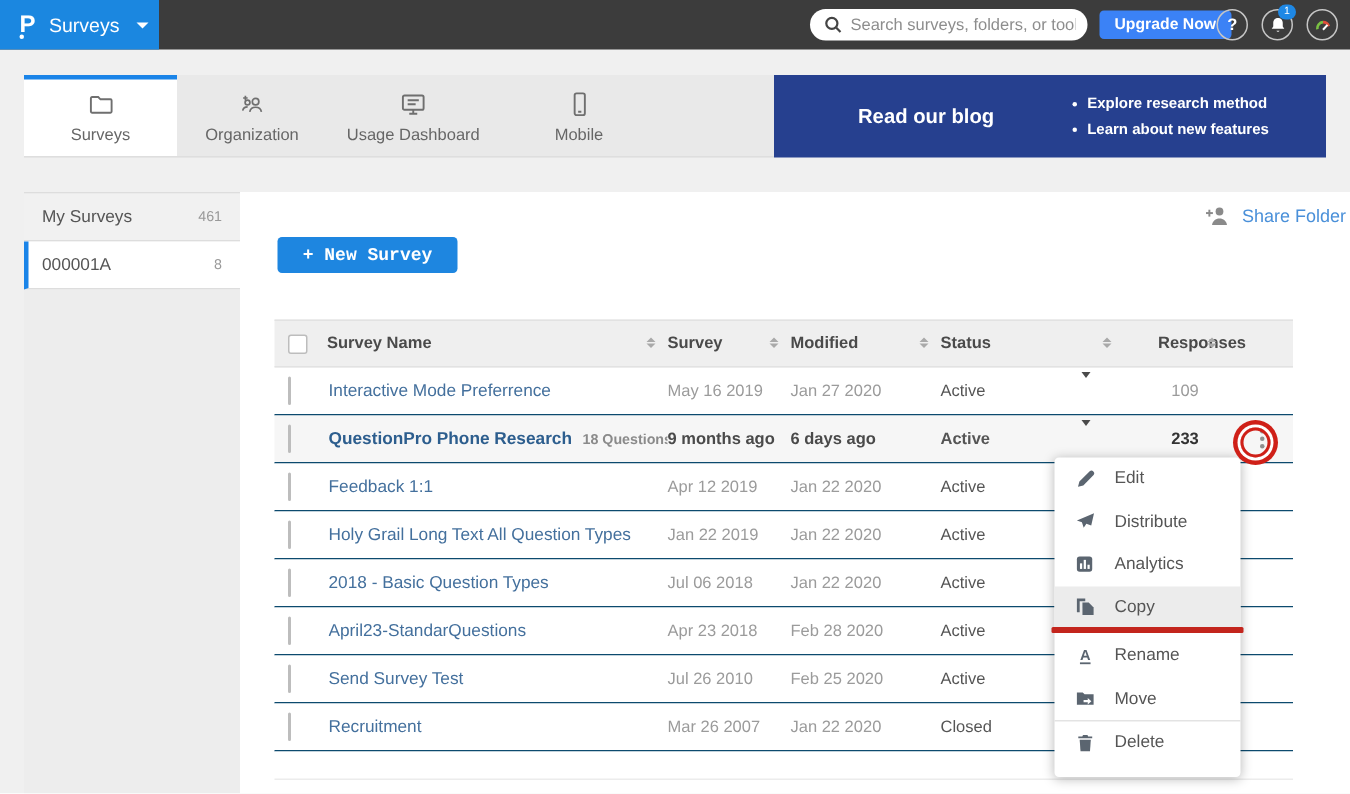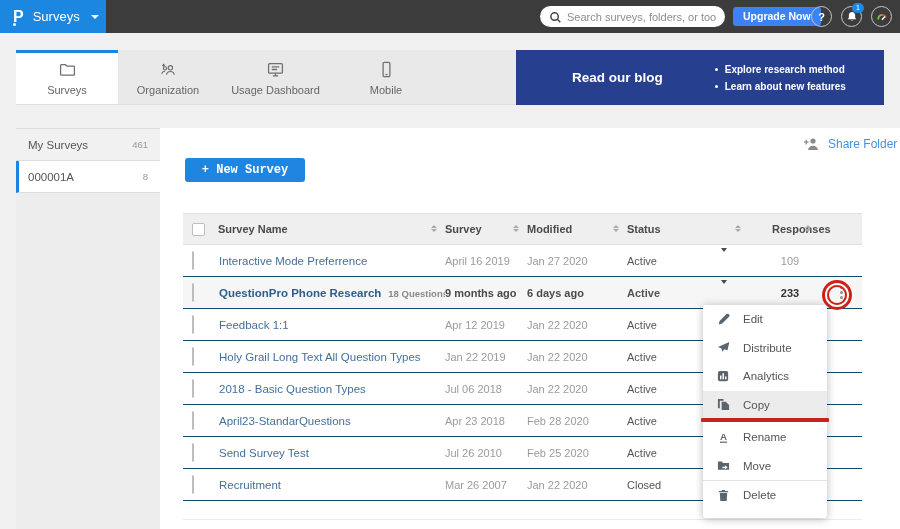--- a/index.html
+++ b/index.html
@@ -265,21 +265,21 @@
           <i class="up"></i>
           <i class="down"></i>
         </span>
       </div>
     <div id="tbody">
         <div class="row">
           <div><span class="cb"></span></div>
           <div class="namecell">
             <a href="#">Interactive Mode Preferrence</a>
           </div>
-          <div class="datecell">April 16 2019</div>
+          <div class="datecell">May 16 2019</div>
           <div class="datecell">Jan 27 2020</div>
           <div class="statuscell">Active</div>
           <div><span class="scaret"></span></div>
           <div class="respcell">109</div>
           <div></div>
         </div>
         <div class="row hl">
           <div><span class="cb"></span></div>
           <div class="namecell">
             <a href="#">QuestionPro Phone Research</a>

